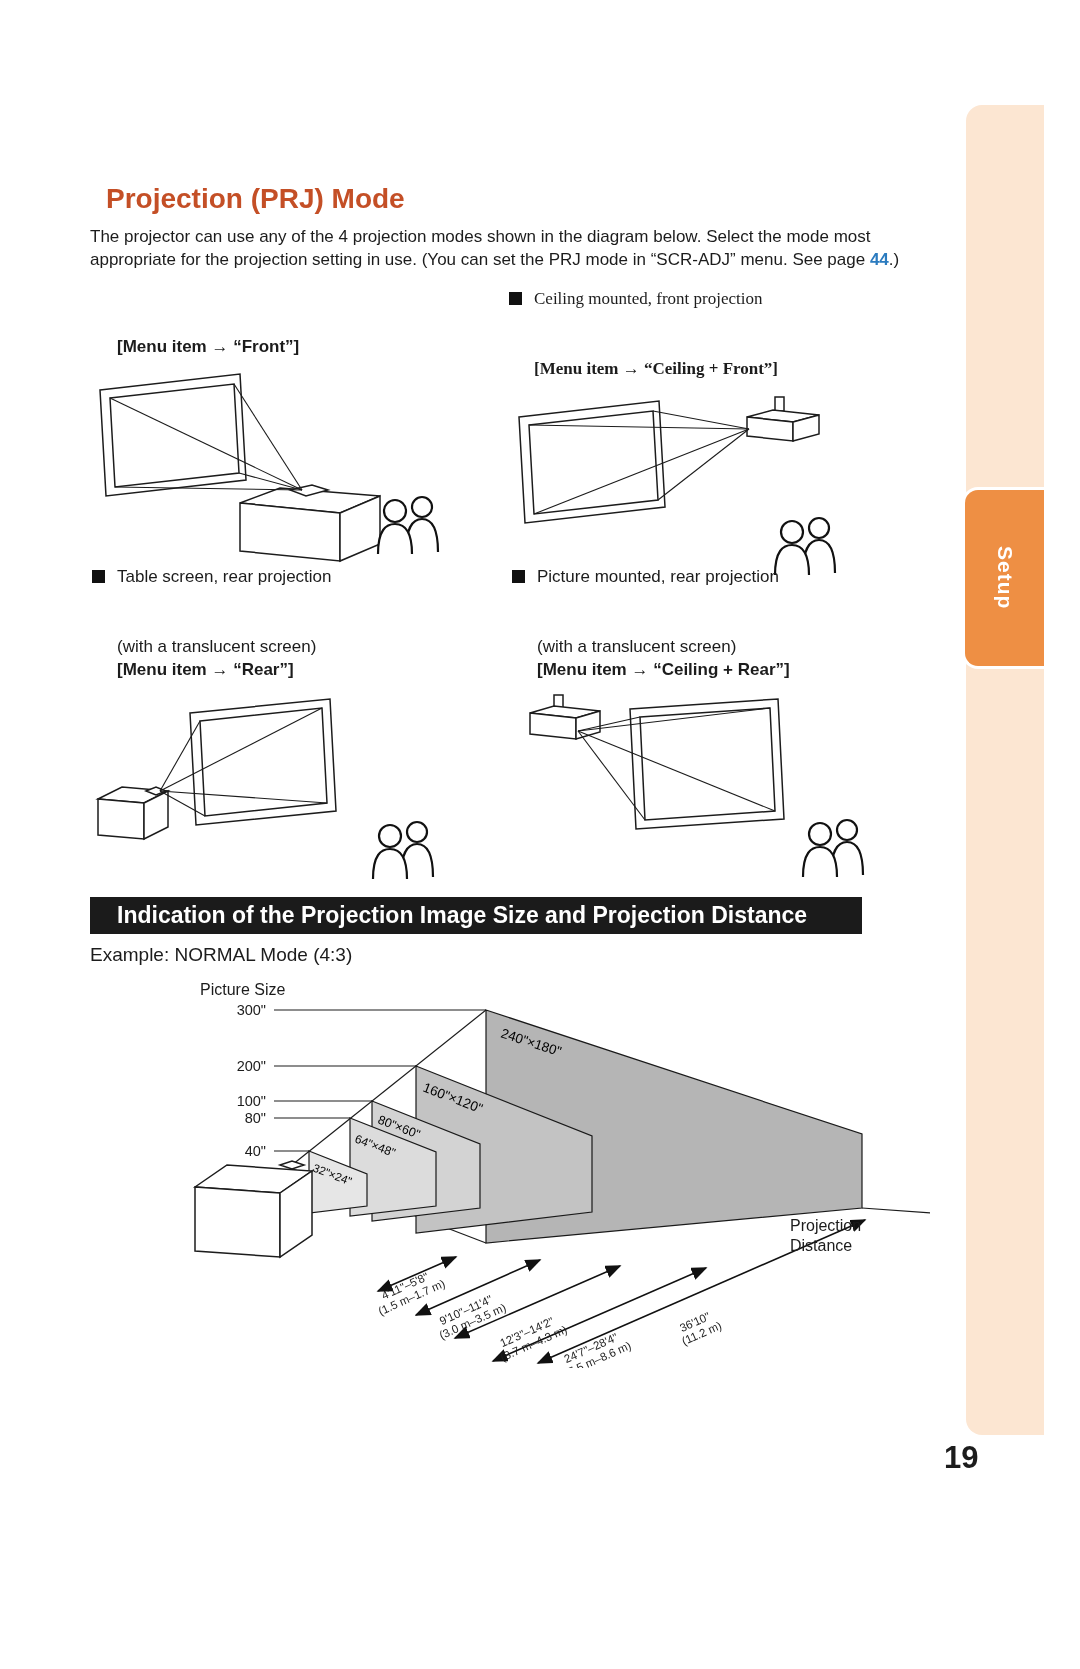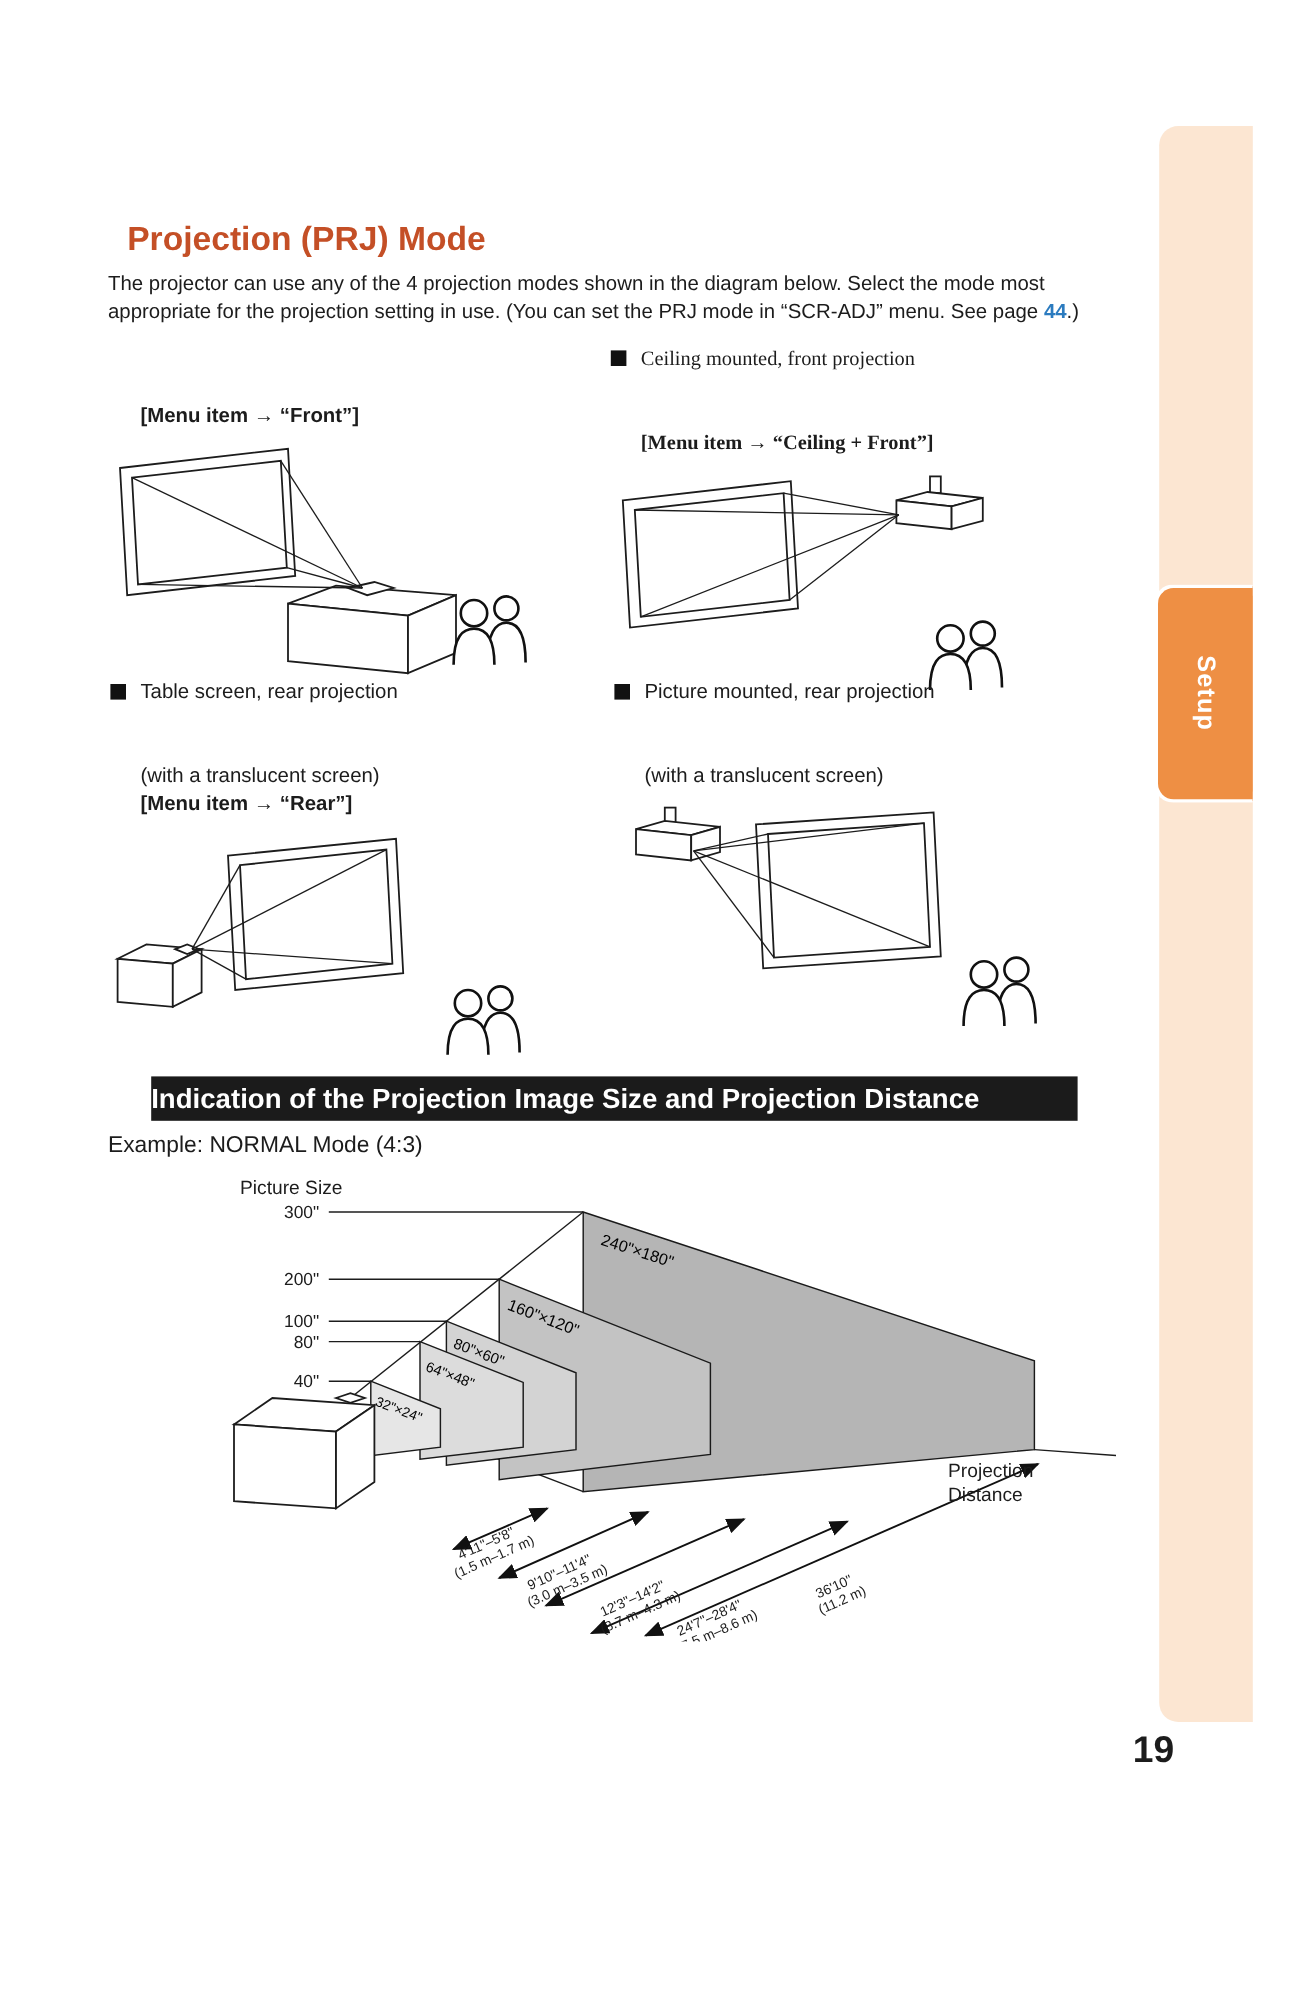--- a/index.html
+++ b/index.html
@@ -21,21 +21,21 @@
   .mode .sq{width:13px;height:13px;background:#111;margin:4px 12px 0 2px;flex:0 0 13px;}
   .mode .menu{font-weight:bold;}
   .mode .note:empty{display:none;}
   .mode .body{padding-left:27px;margin-top:48px;}
   .mode svg{margin-top:10px;}
   #mode1{left:90px;top:288px;}
   #mode2{left:507px;top:288px;font-family:Liberation Serif, serif;}
   #mode3{left:90px;top:566px;}
   #mode4{left:510px;top:566px;}
 
-  #size-bar{left:90px;top:897px;width:772px;height:37px;background:#1b1b1b;color:#fff;font-weight:bold;font-size:23px;line-height:37px;padding-left:0;box-sizing:border-box;margin-left:36px;}
+  #size-bar{left:90px;top:897px;width:772px;height:37px;background:#1b1b1b;color:#fff;font-weight:bold;font-size:23px;line-height:37px;padding-left:27px;box-sizing:border-box;}
   #example-line{left:90px;top:944px;font-size:19px;}
 
   #proj-diagram{left:170px;top:973px;}
   #page-number{left:944px;top:1440px;font-size:31px;font-weight:bold;}
 
   
   .fw{fill:#fff;stroke:#1c1c1c;stroke-width:1.5;}
   .ln{fill:none;stroke:#1c1c1c;stroke-width:1.1;}
   .ppl circle,.ppl path{fill:#fff;stroke:#111;stroke-width:2.2;}
   .tick{stroke:#1c1c1c;stroke-width:1.2;}
@@ -139,20 +139,21 @@
   </svg>
 </div>
 
 <div class="abs mode" id="mode4">
   <div class="hd">
       <span class="sq"></span>
     <span>Picture mounted, rear projection</span>
     </div>
   <div class="body">
     <div class="note">(with a translucent screen)</div>
+    <div class="menu">[Menu item → “Ceiling + Rear”]</div>
   </div>
   <svg width="360" height="195" viewBox="0 0 360 195">
     <rect class="fw" x="44" y="4" width="9" height="13"></rect>
     <polygon class="fw" points="20,22 44,15 90,20 66,27"></polygon>
     <polygon class="fw" points="20,22 66,27 66,48 20,43"></polygon>
     <polygon class="fw" points="66,27 90,20 90,41 66,48"></polygon>
     <polygon class="fw" points="120,18 268,8 274,128 126,138"></polygon>
     <polygon class="fw" points="130,26 260,17 265,120 135,129"></polygon>
     <line class="ln" x1="68" y1="40" x2="130" y2="26"></line>
     <line class="ln" x1="68" y1="40" x2="260" y2="17"></line>

